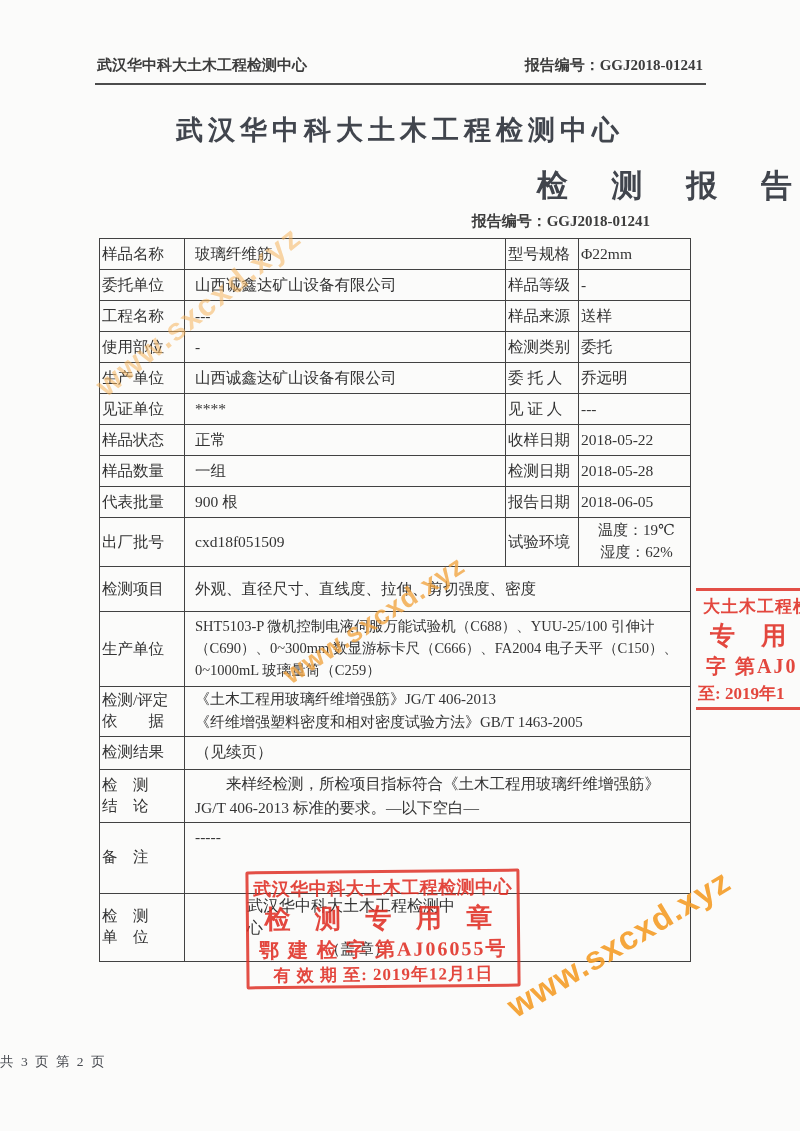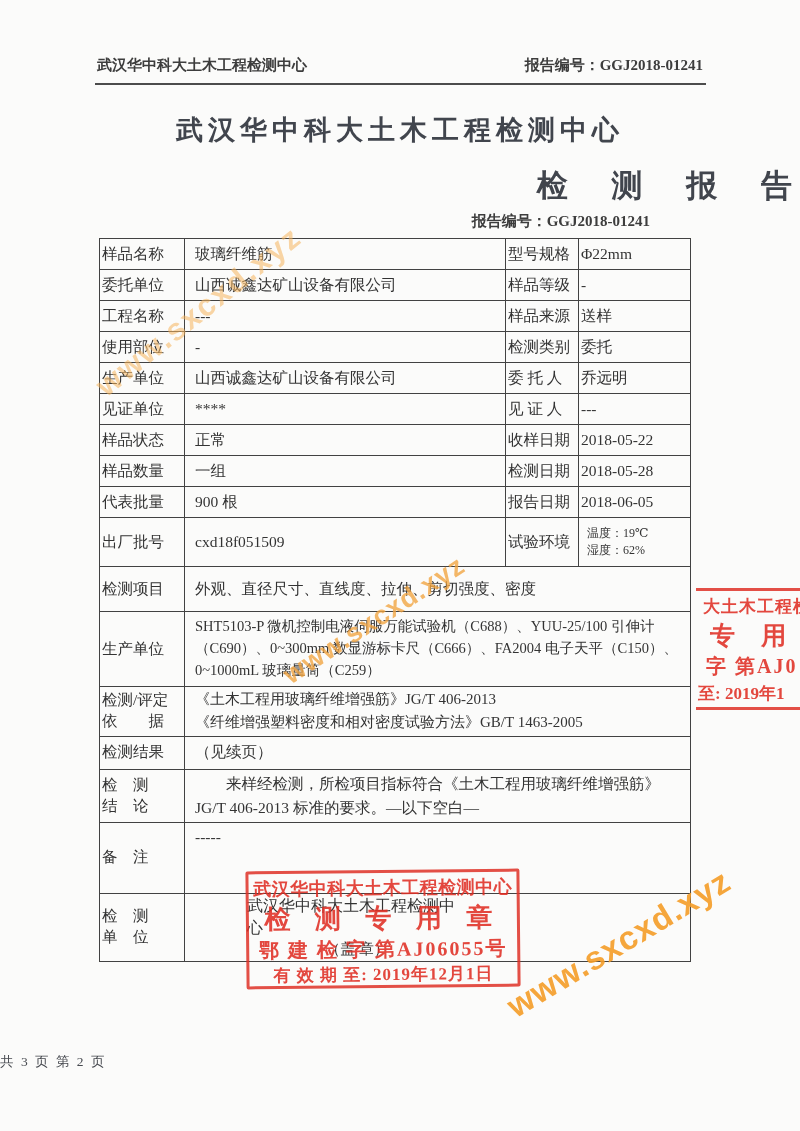--- a/index.html
+++ b/index.html
@@ -25,21 +25,21 @@
   td.val2{padding:1px 2px;}
   tr.r-std td{height:28px;}
   tr.r-batch td{height:46px;}
   tr.r-items td{height:42px;}
   tr.r-equip td{height:72px;}
   tr.r-basis td{height:46px;}
   tr.r-result td{height:30px;}
   tr.r-concl td{height:50px;}
   tr.r-note td{height:68px;}
   tr.r-unit td{height:64px;}
-  .env{line-height:1.45;text-align:left;padding-left:8px;font-size:12px;}
+  .env{line-height:1.45;text-align:center;padding-left:8px;font-size:15px;}
   .equip-text{font-size:14.5px;line-height:1.5;}
   .basis-text{line-height:1.55;font-size:15px;}
   .concl-text{line-height:1.5;text-indent:2em;margin:0;padding-right:6px;font-size:15.5px;}
   .two-line{line-height:1.35;}
   .unit-val{margin-left:52px;width:220px;line-height:1.4;font-size:16px;}
   .unit-seal-note{text-align:center;font-size:15px;}
   
   .stamp-main{
     position:absolute;left:246px;top:870px;width:268px;height:112px;
     border:3.5px solid rgba(222,48,38,.85);border-radius:2px;

